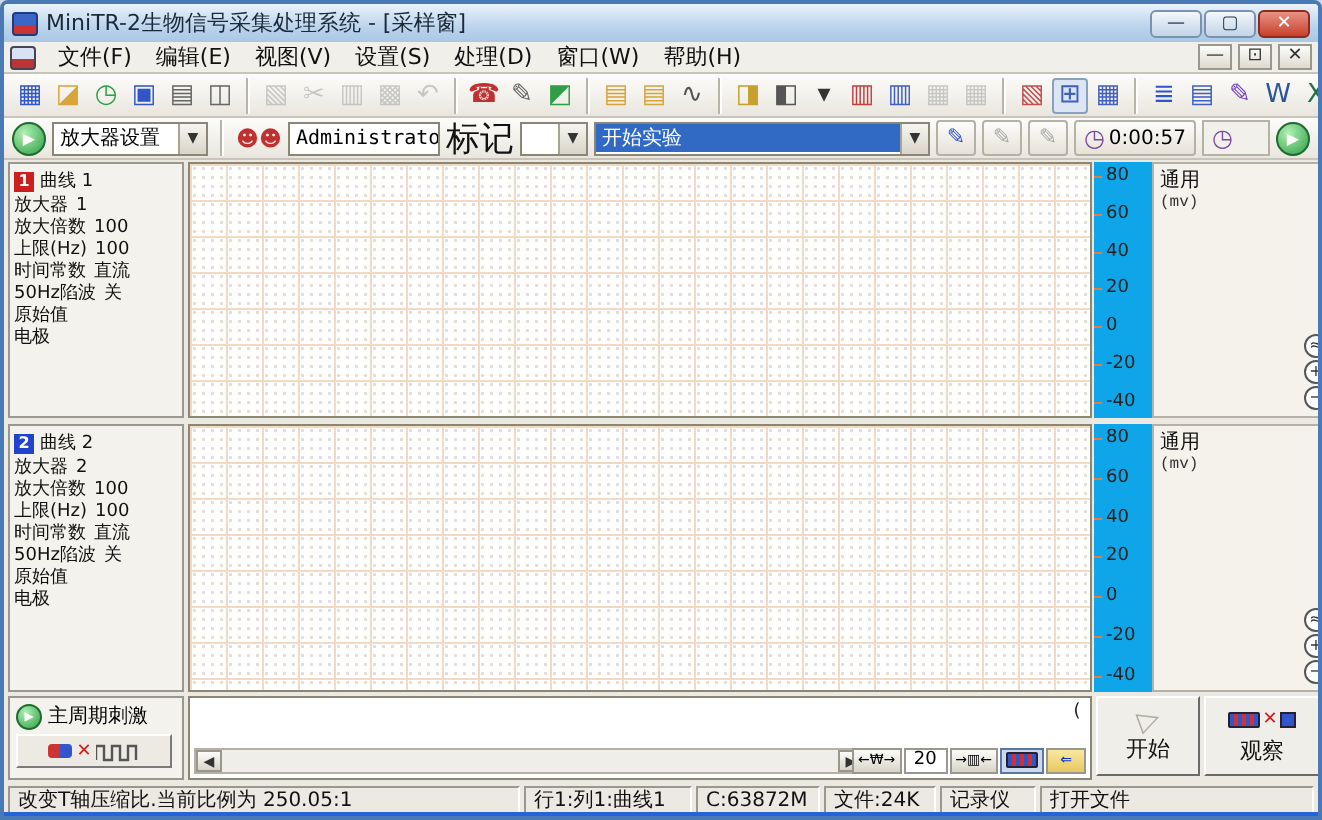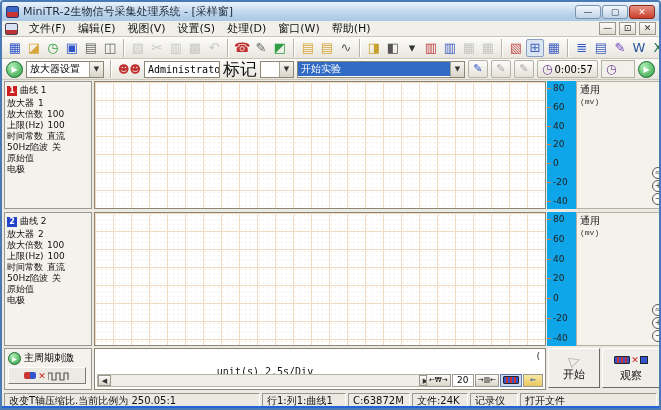--- a/index.html
+++ b/index.html
@@ -392,21 +392,20 @@
       <span class="plugicon"></span>
       <span class="redx">✕</span>
       <svg width="22" height="10" viewBox="0 0 22 10">
         <polyline points="0,9 0,2 4,2 4,9 8,9 8,2 12,2 12,9 16,9 16,2 20,2 20,9" fill="none" stroke="#555" stroke-width="1.2"></polyline>
       </svg>
     </div>
   </div>
 
   <div class="axisarea">
     <span class="axisclip">(</span>
-    <div class="unitlabel">unit(s) 2.5s/Div</div>
     <div class="hscroll">
       <span class="sbtn">◀</span>
       <span class="sbtn">▶</span>
     </div>
     <div class="zoomctls">
       <span class="zbtn">←₩→</span>
       <span class="zval">20</span>
       <span class="zbtn">→▥←</span>
       <span class="zbtn pressed"><span class="kbd" style="display:inline-block;vertical-align:middle"></span></span>
       <span class="zbtn bluearrow">⇐</span>

